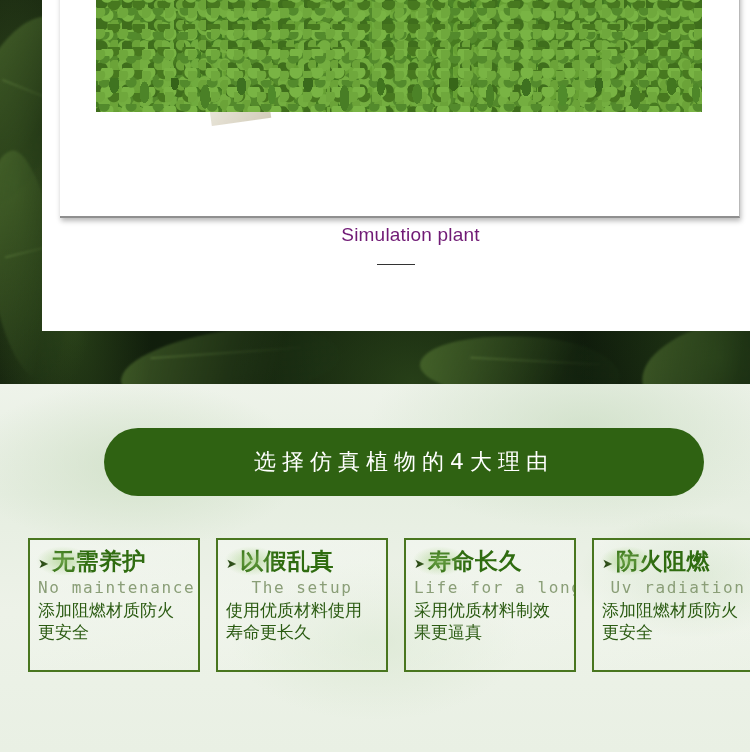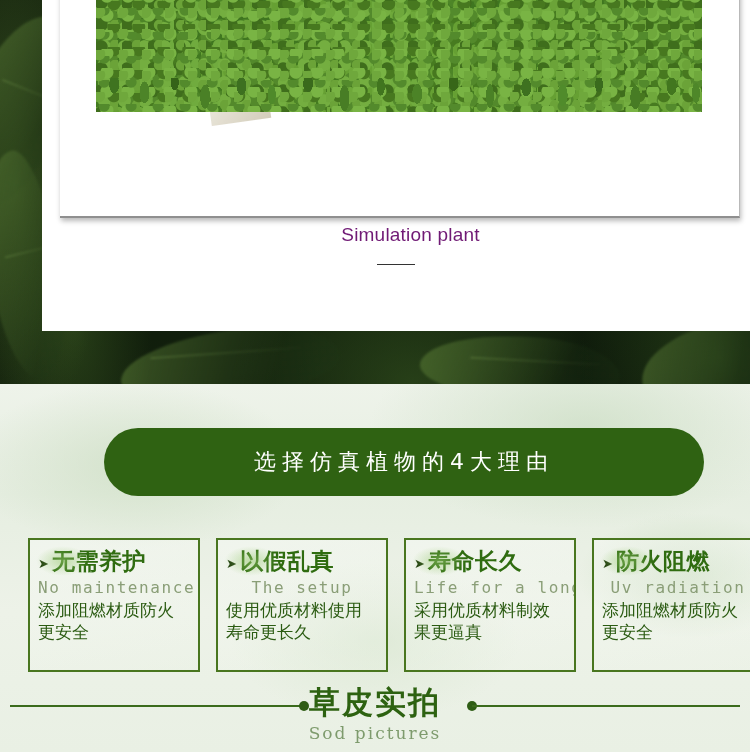--- a/index.html
+++ b/index.html
@@ -237,23 +237,15 @@
         <div class="card-head">
           <span class="card-arrow">➤</span>
           <span class="card-title">防火阻燃</span>
         </div>
         <div class="card-sub">Uv radiation</div>
         <div class="card-body">添加阻燃材质防火更安全</div>
       </div>
 
     </div>
 
-    <div class="sod-block">
-      <div class="sod-line left"></div>
-      <div class="sod-dot left"></div>
-      <div class="sod-title">草皮实拍</div>
-      <div class="sod-dot right"></div>
-      <div class="sod-line right"></div>
-      <div class="sod-sub">Sod pictures</div>
-    </div>
 
   </div>
 </div>
 
 </body></html>

